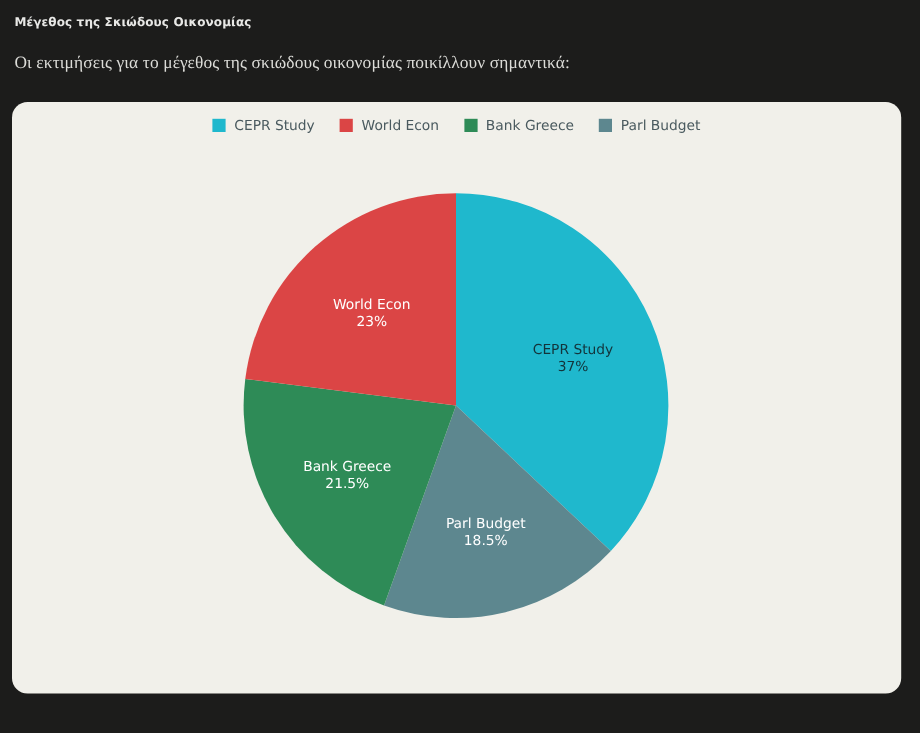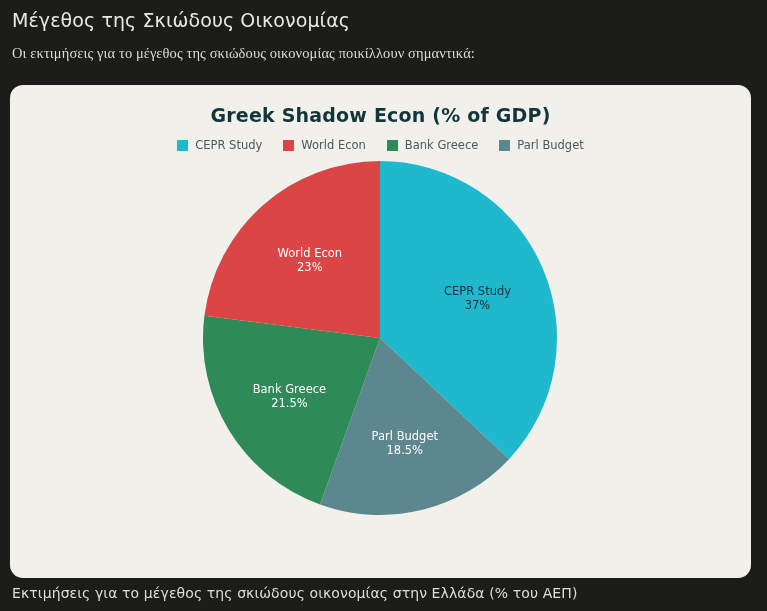--- a/index.html
+++ b/index.html
@@ -19,23 +19,23 @@
     position: relative;
     width: 767px;
     height: 611px;
     box-sizing: border-box;
   }
   .intro {
     padding: 0 12px;
   }
   .intro-heading {
     color: #e8e8e6;
-    font-size: 19px;
+    font-size: 10px;
     line-height: 18px;
-    font-weight: 400;
+    font-weight: 700;
     margin: 0;
     padding-top: 11px;
     letter-spacing: 0.1px;
   }
   .intro-sub {
     color: #dcdcd8;
     font-size: 14.5px;
     line-height: 18px;
     font-weight: 400;
     margin: 0;
@@ -119,21 +119,20 @@
 <body>
 
 <div class="page">
 
   <div class="intro">
     <p class="intro-heading">Μέγεθος της Σκιώδους Οικονομίας</p>
     <p class="intro-sub">Οι εκτιμήσεις για το μέγεθος της σκιώδους οικονομίας ποικίλλουν σημαντικά:</p>
   </div>
 
   <div class="chart-card">
-    <h2 class="chart-title">Greek Shadow Econ (% of GDP)</h2>
 
     <div class="legend">
         <div class="legend-item">
           <span class="legend-swatch" style="background: rgb(31, 184, 205);"></span>
           <span class="legend-label">CEPR Study</span>
         </div>
         <div class="legend-item">
           <span class="legend-swatch" style="background: rgb(219, 69, 69);"></span>
           <span class="legend-label">World Econ</span>
         </div>
@@ -154,15 +153,14 @@
           <path d="M 370 193 L 499.03 314.16 A 177 177 0 0 1 310.04 359.54 Z" fill="#5d878f"></path>
           <text class="slice-label" x="394.8" y="295.3" fill="#ffffff"><tspan x="394.8">Parl Budget</tspan><tspan x="394.8" dy="14">18.5%</tspan></text>
           <path d="M 370 193 L 310.04 359.54 A 177 177 0 0 1 194.40 170.82 Z" fill="#2e8b57"></path>
           <text class="slice-label" x="279.4" y="247.5" fill="#ffffff"><tspan x="279.4">Bank Greece</tspan><tspan x="279.4" dy="14">21.5%</tspan></text>
           <path d="M 370 193 L 194.40 170.82 A 177 177 0 0 1 370.00 16.00 Z" fill="#db4545"></path>
           <text class="slice-label" x="299.8" y="112.3" fill="#ffffff"><tspan x="299.8">World Econ</tspan><tspan x="299.8" dy="14">23%</tspan></text>
         </svg>
     </div>
   </div>
 
-  <p class="caption">Εκτιμήσεις για το μέγεθος της σκιώδους οικονομίας στην Ελλάδα (% του ΑΕΠ)</p>
 
 </div>
 
 </body></html>

